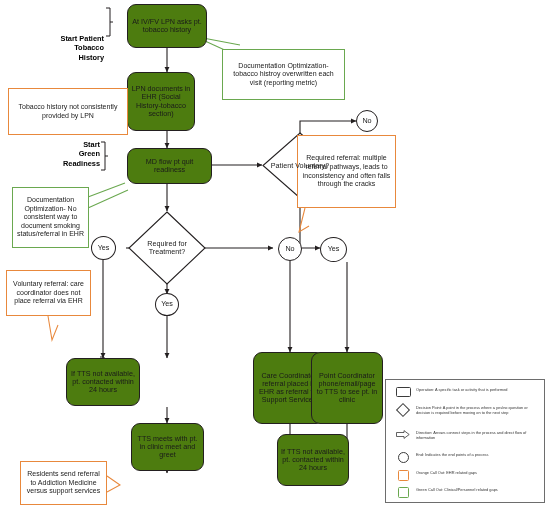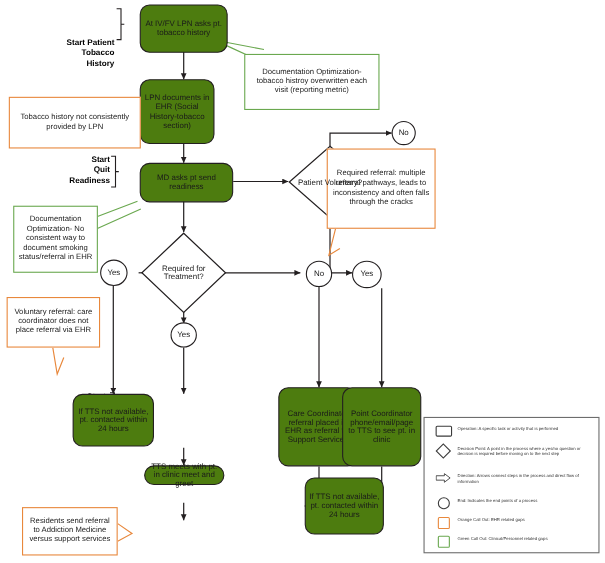--- a/index.html
+++ b/index.html
@@ -108,38 +108,38 @@
     </g>
   </svg>
 
   <div class="phase" style="left:22px;top:6px;width:82px;margin-top:28px;">
     <span style="white-space:pre-line;">Start Patient
 Tobacco
 History</span>
   </div>
   <div class="phase" style="left:22px;top:140px;width:78px;">
     <span style="white-space:pre-line;">Start
-Quit
+Green
 Readiness</span>
   </div>
   <div class="phase" style="left:18px;top:356px;width:78px;">
     <span style="white-space:pre-line;">Start
 Referral</span>
   </div>
 
   <div class="node proc" style="left:127px;top:4px;width:80px;height:44px;">At IV/FV LPN asks pt. tobacco history</div>
 
   <div class="node proc" style="left:127px;top:72px;width:68px;height:59px;">LPN documents in EHR (Social History-tobacco section)</div>
 
-  <div class="node proc" style="left:127px;top:148px;width:85px;height:36px;">MD asks pt send readiness</div>
+  <div class="node proc" style="left:127px;top:148px;width:85px;height:36px;">MD flow pt quit readiness</div>
 
   <div class="node proc" style="left:66px;top:358px;width:74px;height:48px;">If TTS not available, pt. contacted within 24 hours</div>
 
 
-  <div class="node proc" style="left:131px;top:423px;width:73px;height:18px;">TTS meets with pt. in clinic meet and greet</div>
+  <div class="node proc" style="left:131px;top:423px;width:73px;height:48px;">TTS meets with pt. in clinic meet and greet</div>
 
 
   <div class="node proc" style="left:253px;top:352px;width:72px;height:72px;">Care Coordinator referral placed in EHR as referral for Support Services</div>
 
   <div class="node proc" style="left:311px;top:352px;width:72px;height:72px;">Point Coordinator phone/email/page to TTS to see pt. in clinic</div>
 
   <div class="node proc" style="left:277px;top:434px;width:72px;height:52px;">If TTS not available, pt. contacted within 24 hours</div>
 
   <div class="node dec" style="left:129px;top:212px;width:76px;height:72px;">
     <span class="decinner">Required for Treatment?</span>

